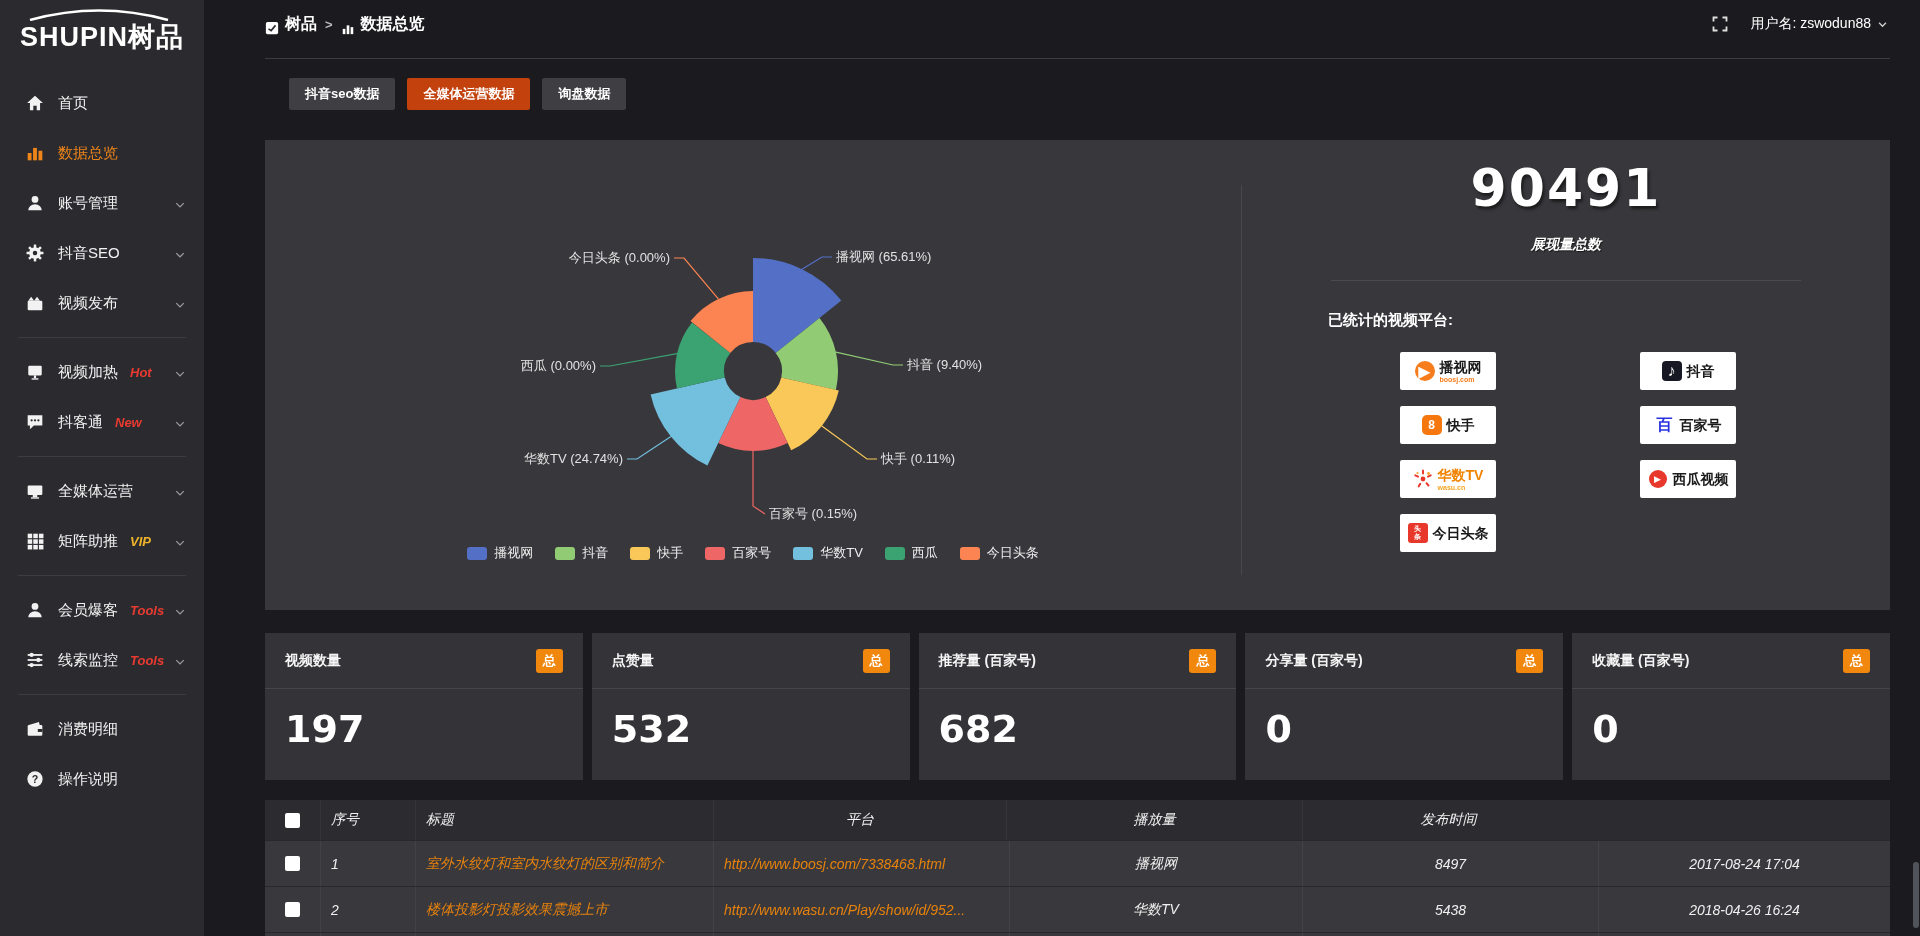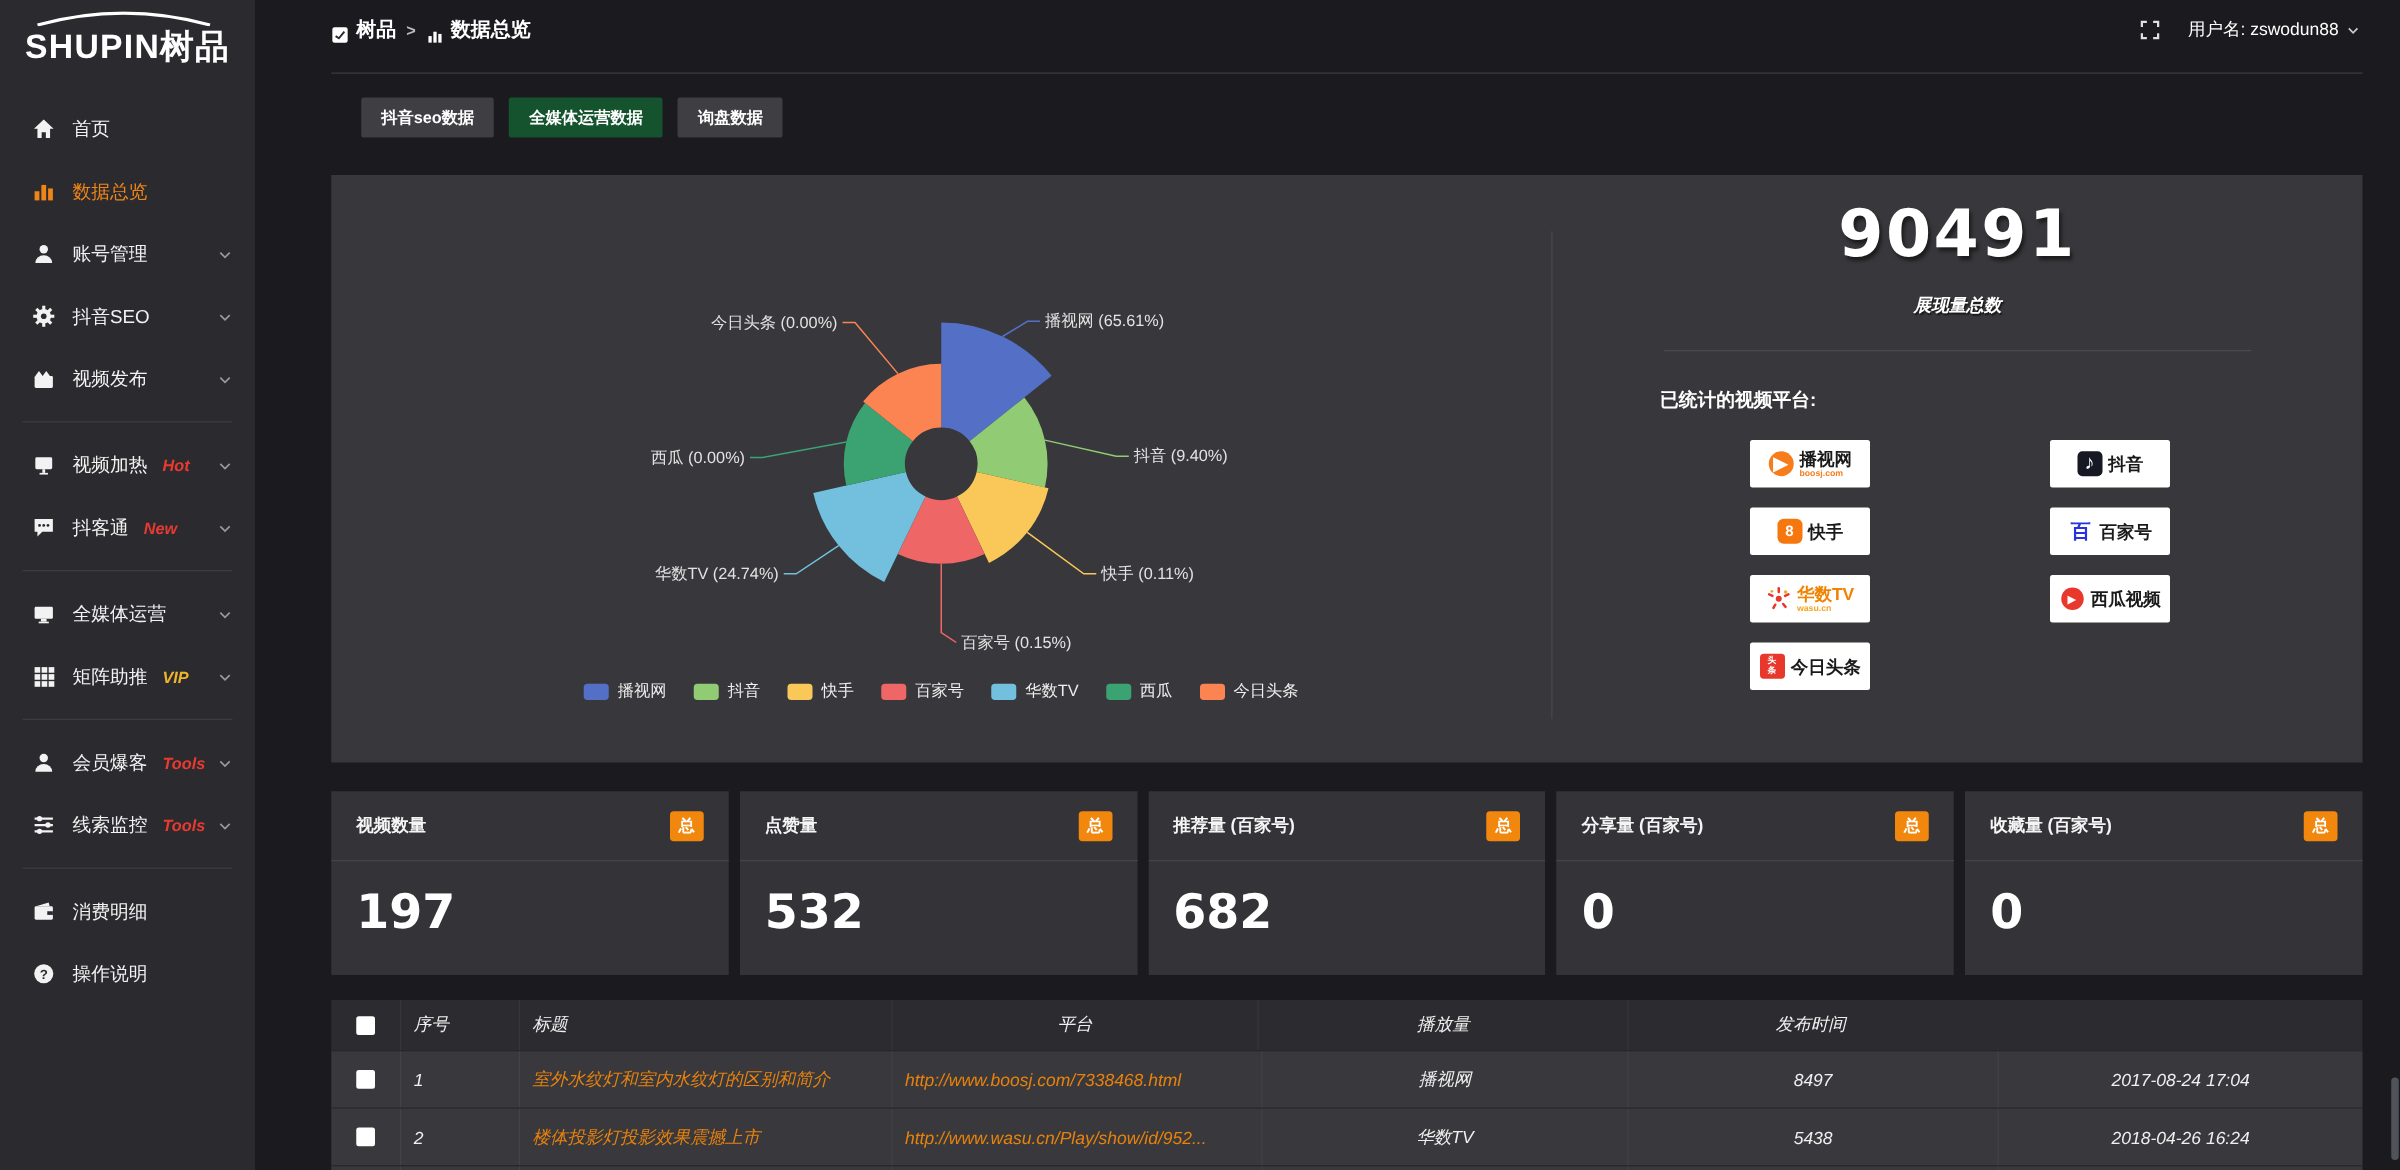--- a/index.html
+++ b/index.html
@@ -29,21 +29,21 @@
   .top-right { margin-left:auto; display:flex; align-items:center; gap:22px; margin-right:32px; }
   .fs-icon { width:16px; height:16px; color:#e0e0e0; cursor:pointer; }
   .user-box { display:flex; align-items:center; gap:6px; font-size:14px; color:#fff; cursor:pointer; }
   .user-chevron { width:11px; height:11px; color:#ccc; }
   .head-sep { position:absolute; left:265px; top:58px; width:1625px; height:1px; background:#3b3b40; }
 
   
   .tabs { position:absolute; left:265px; top:78px; display:flex; gap:12px;padding-left:24px; }
   .tab { height:32px; padding:0 16px; display:flex; align-items:center; font-size:13px; font-weight:bold;
          color:#fff; background:#3e3e43; border-radius:2px; cursor:pointer; }
-  .tab.active { background:#14532d; }
+  .tab.active { background:#c2410c; }
 
   
   .panel { position:absolute; left:265px; top:140px; width:1625px; height:470px; background:#38383c; }
   .panel-left { position:absolute; left:0; top:0; width:976px; height:470px; }
   .panel-divider { position:absolute; left:976px; top:45px; bottom:35px; width:1px; background:#47474c; }
   .legend { position:absolute; left:0; top:404px; width:976px; display:flex; justify-content:center; gap:22px; }
   .legend-item { display:flex; align-items:center; gap:7px; cursor:pointer; }
   .legend-swatch { width:20px; height:13px; border-radius:3px; }
   .legend-label { font-size:13px; color:#eee; }
 

